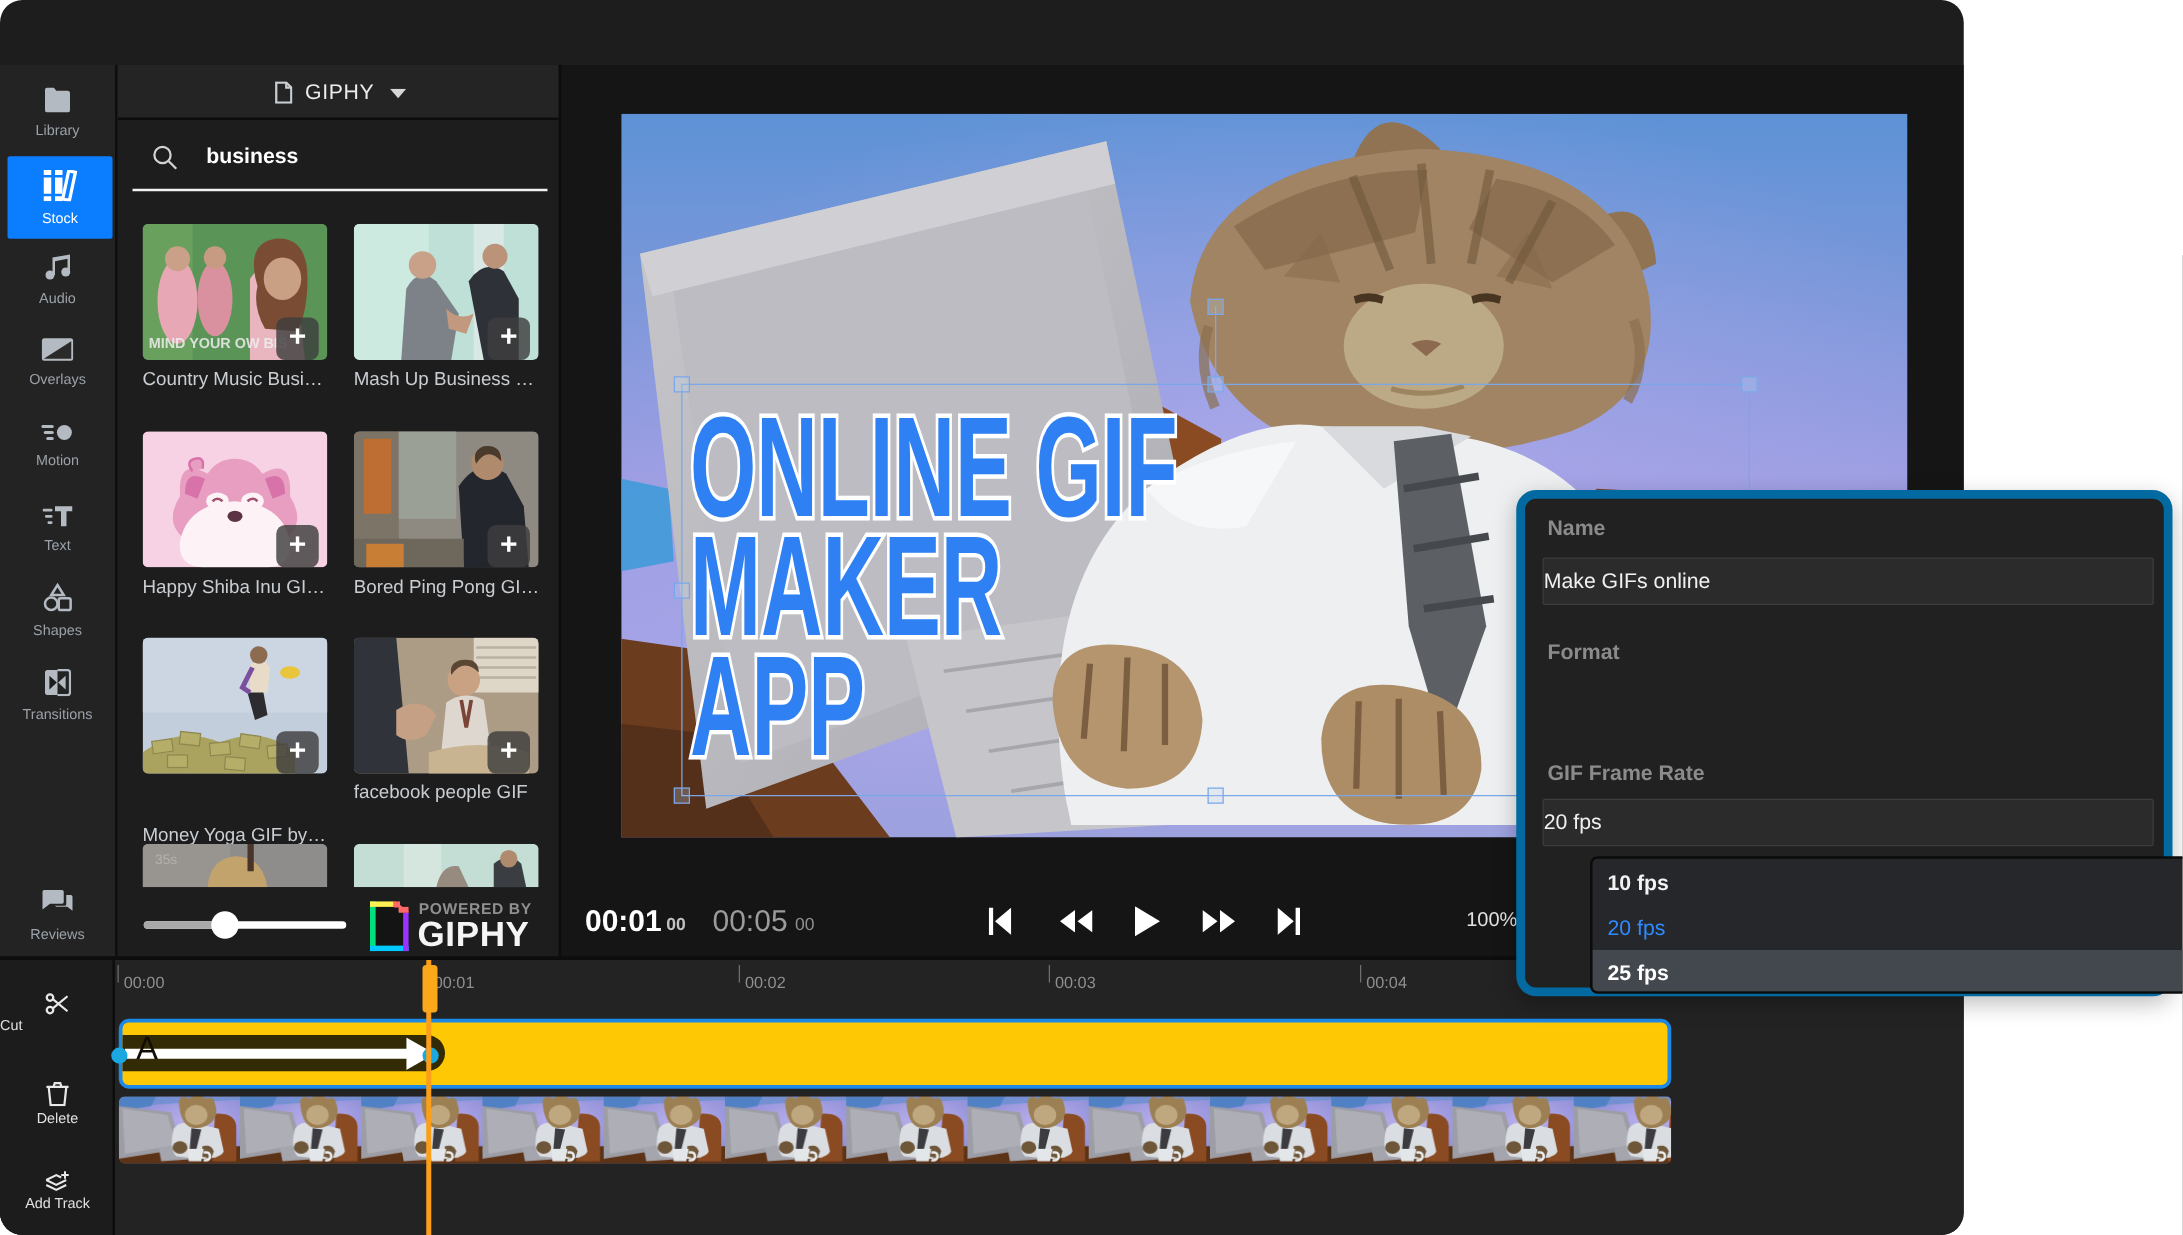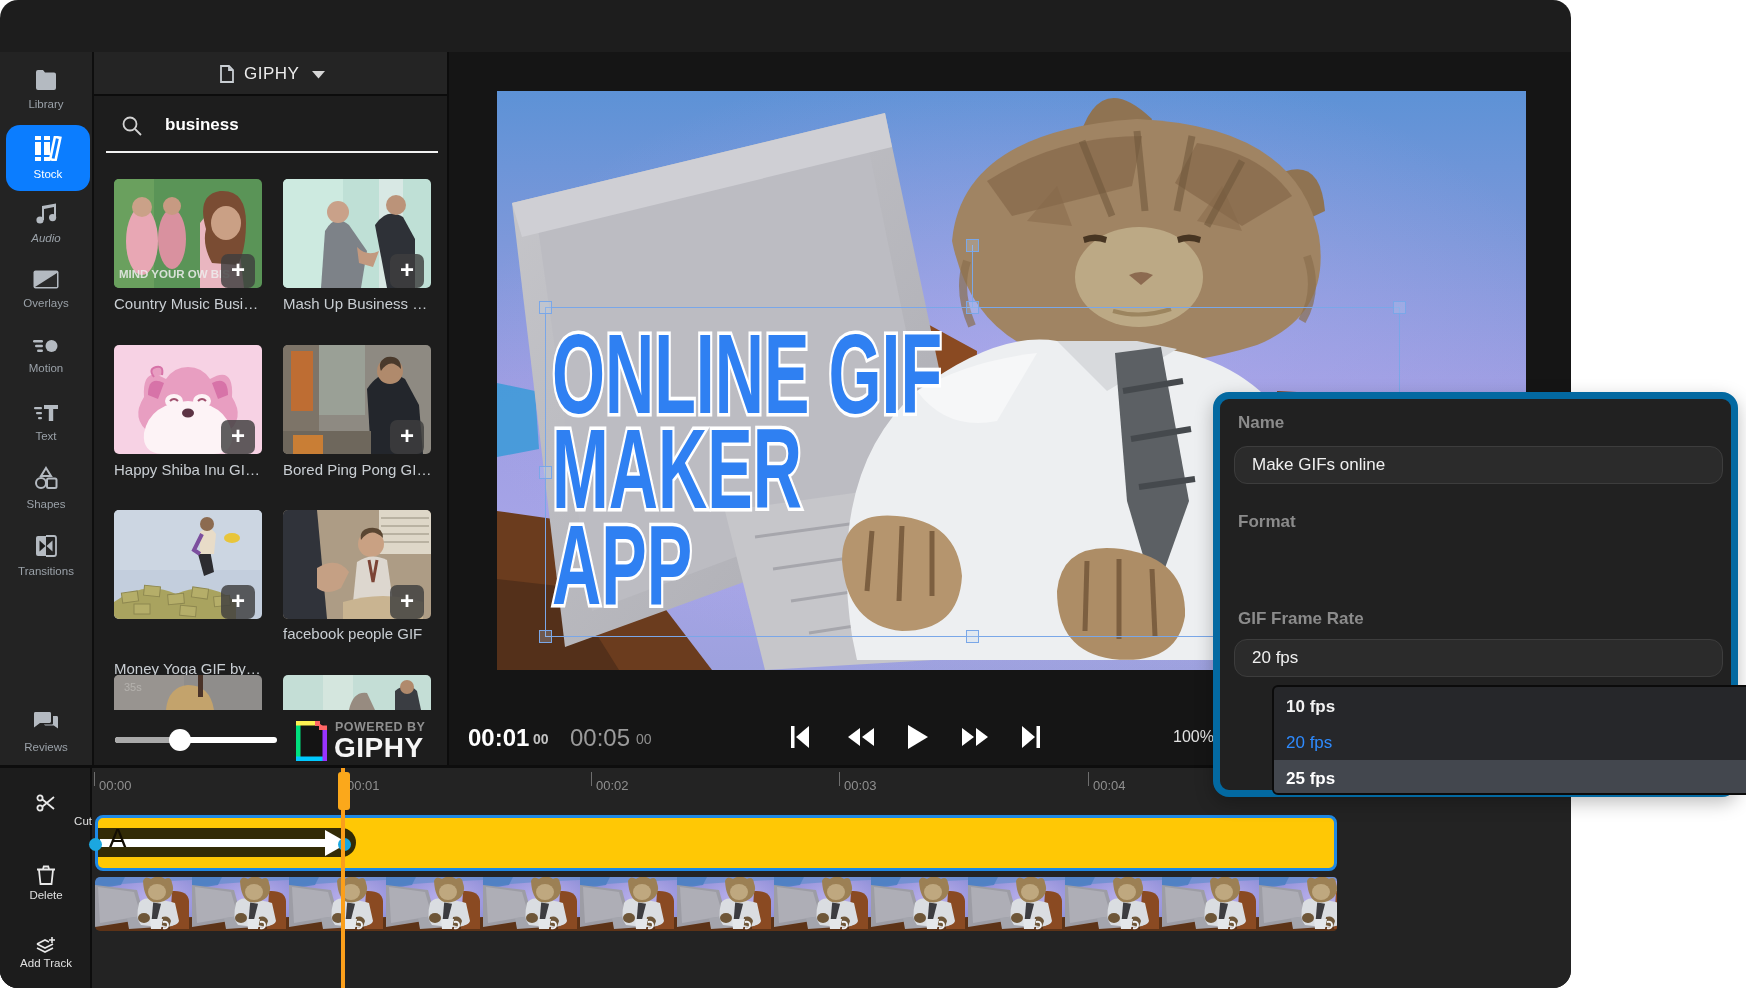--- a/index.html
+++ b/index.html
@@ -9,42 +9,42 @@
   #app { position:absolute; left:0; top:0; width:1571px; height:988px; background:#1d1d1d; border-radius:18px; overflow:hidden; }
 
   
   #topbar { position:absolute; left:0; top:0; width:1571px; height:52px; background:#333333; color:#fff; }
   #topbar .itm { position:absolute; top:0; height:52px; line-height:52px; font-size:16px; }
 
   
   #sidebar { position:absolute; left:0; top:52px; width:92px; height:713px; background:#232323; }
   .navitem { position:absolute; left:0; width:92px; text-align:center; color:#9aa1a8; }
   .navitem .lbl { font-size:11.5px; margin-top:4px; }
-  #stockbtn { position:absolute; left:6px; top:73px; width:84px; height:66px; background:#0b7dff; border-radius:14px; text-align:center; color:#fff; }
+  #stockbtn { position:absolute; left:6px; top:73px; width:84px; height:66px; background:#0b7dff; border-radius:2px; text-align:center; color:#fff; }
 
   
   #panel { position:absolute; left:92px; top:52px; width:355px; height:713px; background:#1d1d1d; overflow:hidden; border-left:2px solid #0e0e0e; }
   #phead { position:absolute; left:0; top:0; width:355px; height:44px; background:#242424; border-bottom:2px solid #0c0c0c; }
   .thumb { position:absolute; width:148px; height:109px; border-radius:5px; overflow:hidden; }
   .tlabel { position:absolute; width:160px; font-size:15px; color:#c9ced3; white-space:nowrap; }
   .plus { position:absolute; width:34px; height:34px; background:rgba(62,62,62,.82); border-radius:7px; color:#fff; text-align:center; line-height:32px; font-size:24px; font-weight:bold; }
 
   
   #preview { position:absolute; left:447px; top:52px; width:1124px; height:713px; background:#151515; border-left:2px solid #0c0c0c; }
 
   
   #timeline { position:absolute; left:0; top:768px; width:1571px; height:220px; background:#232323; }
   #tools { position:absolute; left:0; top:0; width:92px; height:220px; background:#1c1c1c; border-right:2px solid #0d0d0d; }
   .tick { position:absolute; top:4px; width:1px; height:14px; background:#6e6e6e; }
   .tlab { position:absolute; top:10px; font-size:13px; color:#8f8f8f; }
 
   
   #fpanel { position:absolute; left:1213px; top:392px; width:525px; height:405px; background:#212121; border:7px solid #0369a1; border-radius:16px; box-shadow:0 6px 18px rgba(0,0,0,.25); }
   .flabel { position:absolute; left:18px; font-size:17px; font-weight:bold; color:#8b8b8b; }
-  .finput { position:absolute; left:14px; width:489px; height:38px; background:#2b2b2b; border:1px solid #3d3d3d; border-radius:13px; color:#f0f0f0; font-size:17px; line-height:36px; padding-left:17px; }
+  .finput { position:absolute; left:14px; width:489px; height:38px; background:#2b2b2b; border:1px solid #3d3d3d; border-radius:2px; color:#f0f0f0; font-size:17px; line-height:36px; }
 </style>
 </head>
 <body>
 <div id="stage">
   <div id="app">
 
 
     <div id="sidebar">
 
       <div class="navitem" style="top:18px;">
@@ -64,21 +64,21 @@
             <line x1="0" y1="5" x2="17" y2="5"></line>
             <line x1="0" y1="20" x2="17" y2="20"></line>
           </g>
           <g transform="rotate(12 21 12.5)">
               <rect x="18.5" y="1" width="5.5" height="23" fill="none" stroke="#fff" stroke-width="2.6"></rect>
             </g>
         </svg>
         <div style="font-size:11.5px; margin-top:3px;">Stock</div>
       </div>
 
-      <div class="navitem" style="top:150px;font-style:italic;">
+      <div class="navitem" style="top:150px;">
         <svg width="24" height="22" viewBox="0 0 24 22" fill="#b4bac1">
             <circle cx="6" cy="18" r="3.6"></circle>
             <circle cx="18.6" cy="15.6" r="3.6"></circle>
             <path d="M8 18 L8 4 L22 1.6 L22 15.6 L20 15.6 L20 5 L10 7 L10 18 Z"></path>
           </svg>
         <div class="lbl">Audio</div>
       </div>
 
       <div class="navitem" style="top:218px;">
         <svg width="26" height="19" viewBox="0 0 26 19">
@@ -445,21 +445,21 @@
     <div class="abs" style="left:0; top:765px; width:1571px; height:3px; background:#0d0d0d;"></div>
 
     <div id="timeline">
       <div id="tools">
 
         <svg class="abs" style="left:36px; top:25px;" width="20" height="20" viewBox="0 0 20 20" fill="none" stroke="#e8e8e8" stroke-width="1.8">
             <circle cx="4" cy="5" r="2.6"></circle>
             <circle cx="4" cy="15" r="2.6"></circle>
             <path d="M6.5 6.5 L18 16 M6.5 13.5 L18 4"></path>
           </svg>
-        <div class="abs" style="left:0; top:47px; width:92px; text-align:right; font-size:11.5px; color:#e0e0e0;">Cut</div>
+        <div class="abs" style="left:0; top:47px; width:92px; text-align:left; font-size:11.5px; color:#e0e0e0;">Cut</div>
 
         <svg class="abs" style="left:37px; top:97px;" width="18" height="20" viewBox="0 0 18 20" fill="none" stroke="#e8e8e8" stroke-width="1.8">
             <path d="M2 5 L3.5 19 L14.5 19 L16 5"></path>
             <line x1="0" y1="4.5" x2="18" y2="4.5"></line>
             <path d="M6 4 L6.8 1.5 L11.2 1.5 L12 4"></path>
           </svg>
         <div class="abs" style="left:0; top:121px; width:92px; text-align:center; font-size:11.5px; color:#e0e0e0;">Delete</div>
 
         <svg class="abs" style="left:35px; top:167px;" width="22" height="20" viewBox="0 0 22 20" fill="none" stroke="#e8e8e8" stroke-width="1.6">
             <path d="M2 9 L10 13 L18 9"></path>

